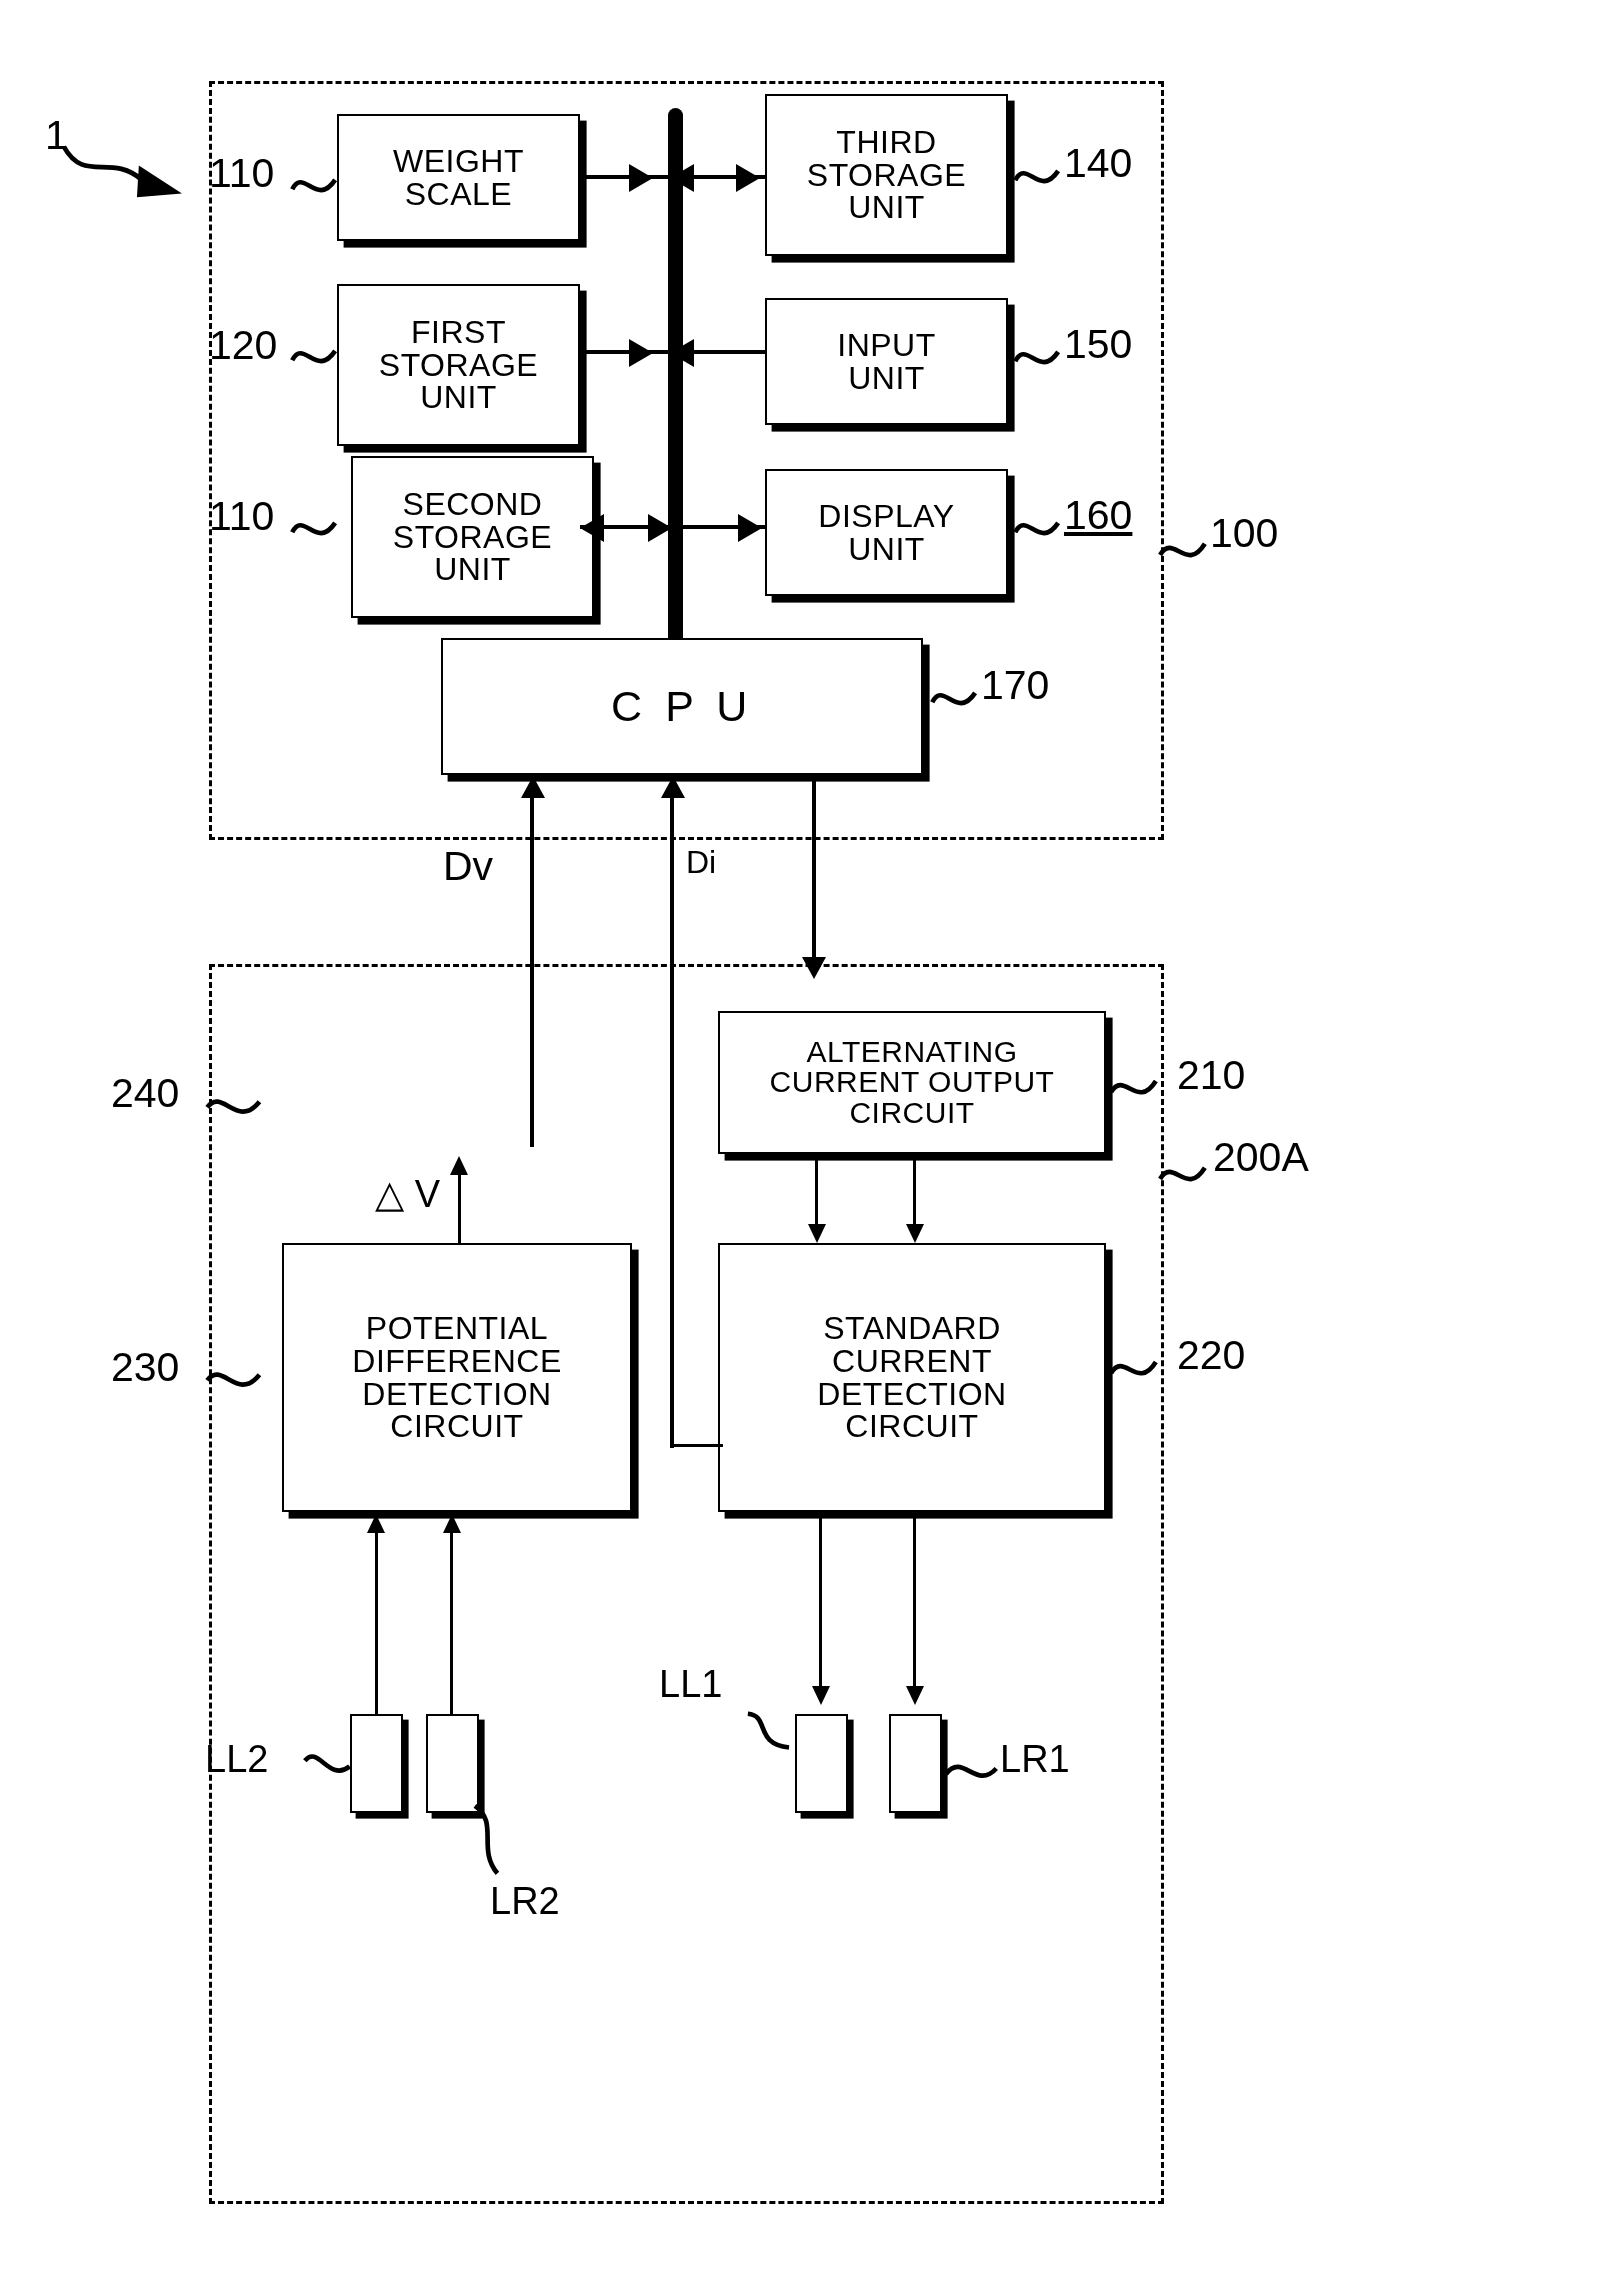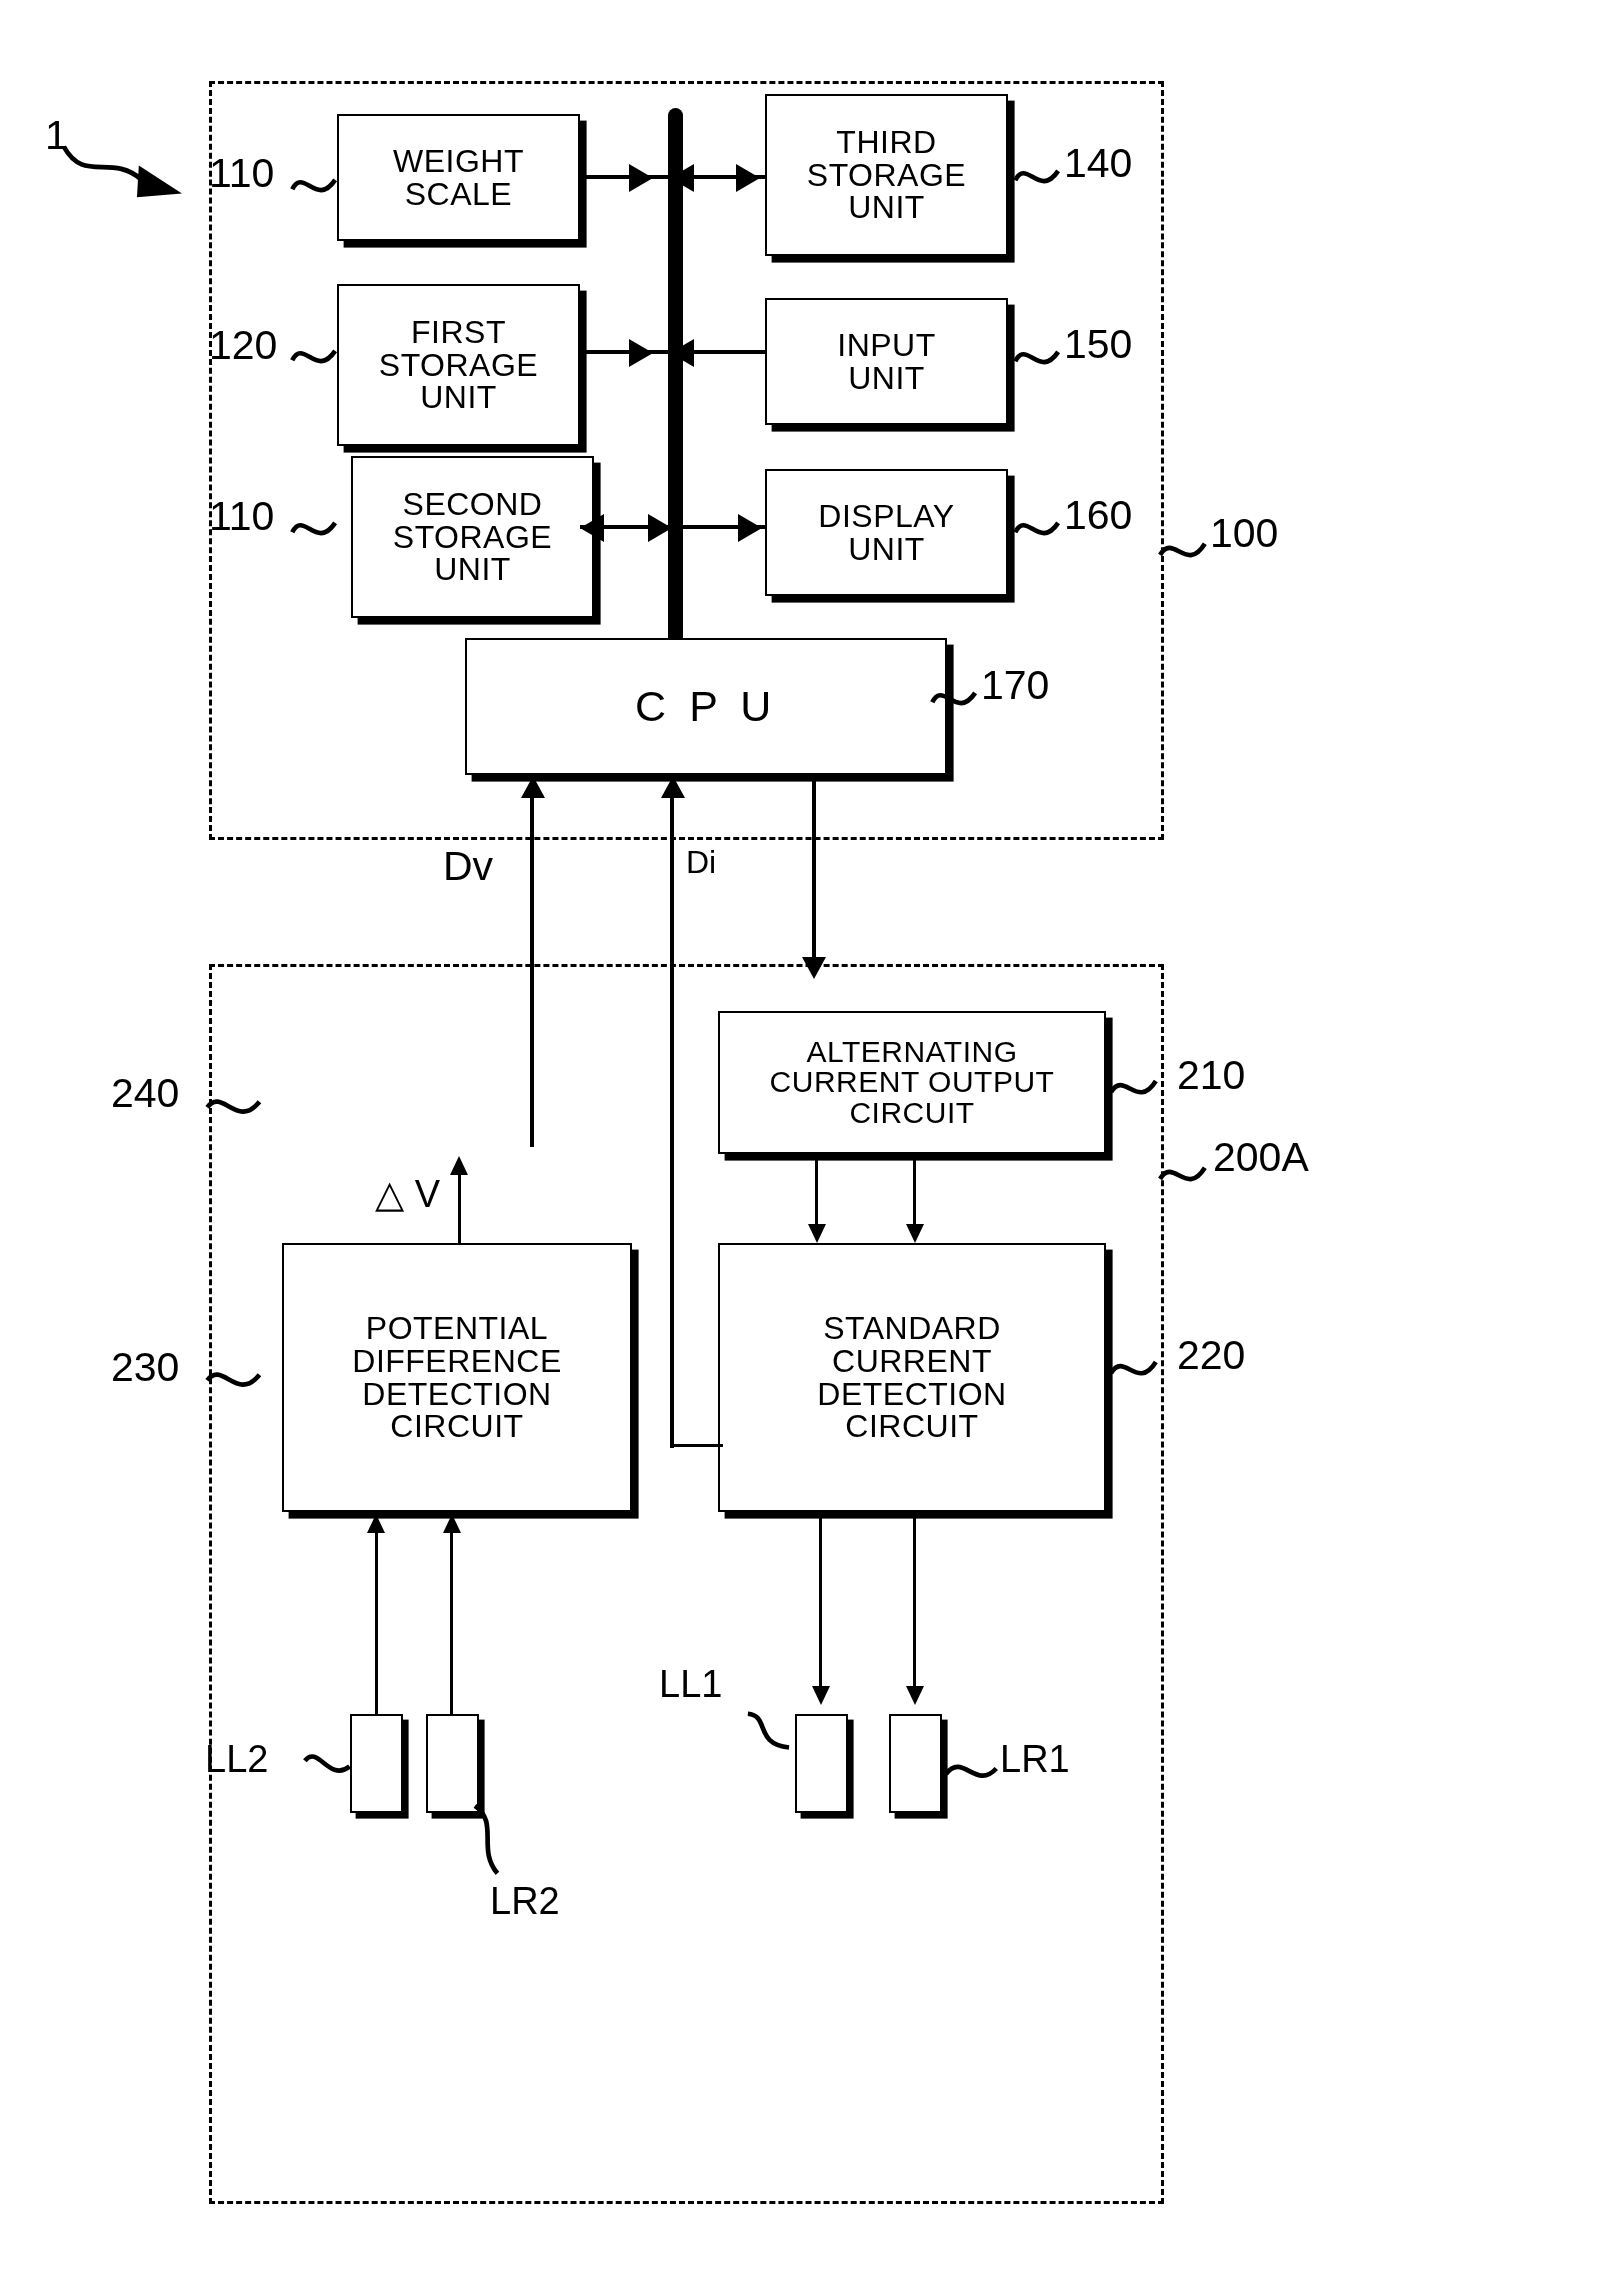--- a/index.html
+++ b/index.html
@@ -167,23 +167,23 @@
   <div class="hline" style="left:670px;top:525px;width:96px;"></div>
   <div class="ar ar-r" style="left:738px;top:514px;"></div>
 
   <div class="block" style="left:765px;top:469px;width:243px;height:127px;">
     <span class="txt">DISPLAY
 UNIT</span>
   </div>
   <svg class="squig" style="left:1013px;top:508px;" width="53" height="41" viewBox="0 0 56 44">
     <path d="M2,26 C14,2 28,46 48,16" stroke="#000" stroke-width="5" fill="none"></path>
   </svg>
-  <div class="lbl" style="left:1064px;top:495px;font-size:41px;">160</div>
-
-  <div class="block" style="left:441px;top:638px;width:482px;height:137px;font-size:43px;letter-spacing:5.6px;margin-left:24px;">
+  <div class="lbl" style="left:1064px;top:495px;font-size:41px;text-decoration:underline;">160</div>
+
+  <div class="block" style="left:441px;top:638px;width:482px;height:137px;font-size:43px;letter-spacing:5.6px;">
     <span class="txt">C  P  U</span>
   </div>
   <svg class="squig" style="left:930px;top:678px;" width="53" height="41" viewBox="0 0 56 44">
     <path d="M2,26 C14,2 28,46 48,16" stroke="#000" stroke-width="5" fill="none"></path>
   </svg>
   <div class="lbl" style="left:981px;top:665px;font-size:41px;">170</div>
 
   <div class="vline" style="left:530px;top:789px;height:358px;"></div>
   <div class="ar ar-u" style="left:521px;top:776px;"></div>
   <div class="lbl" style="left:443px;top:846px;font-size:41px;">Dv</div>

